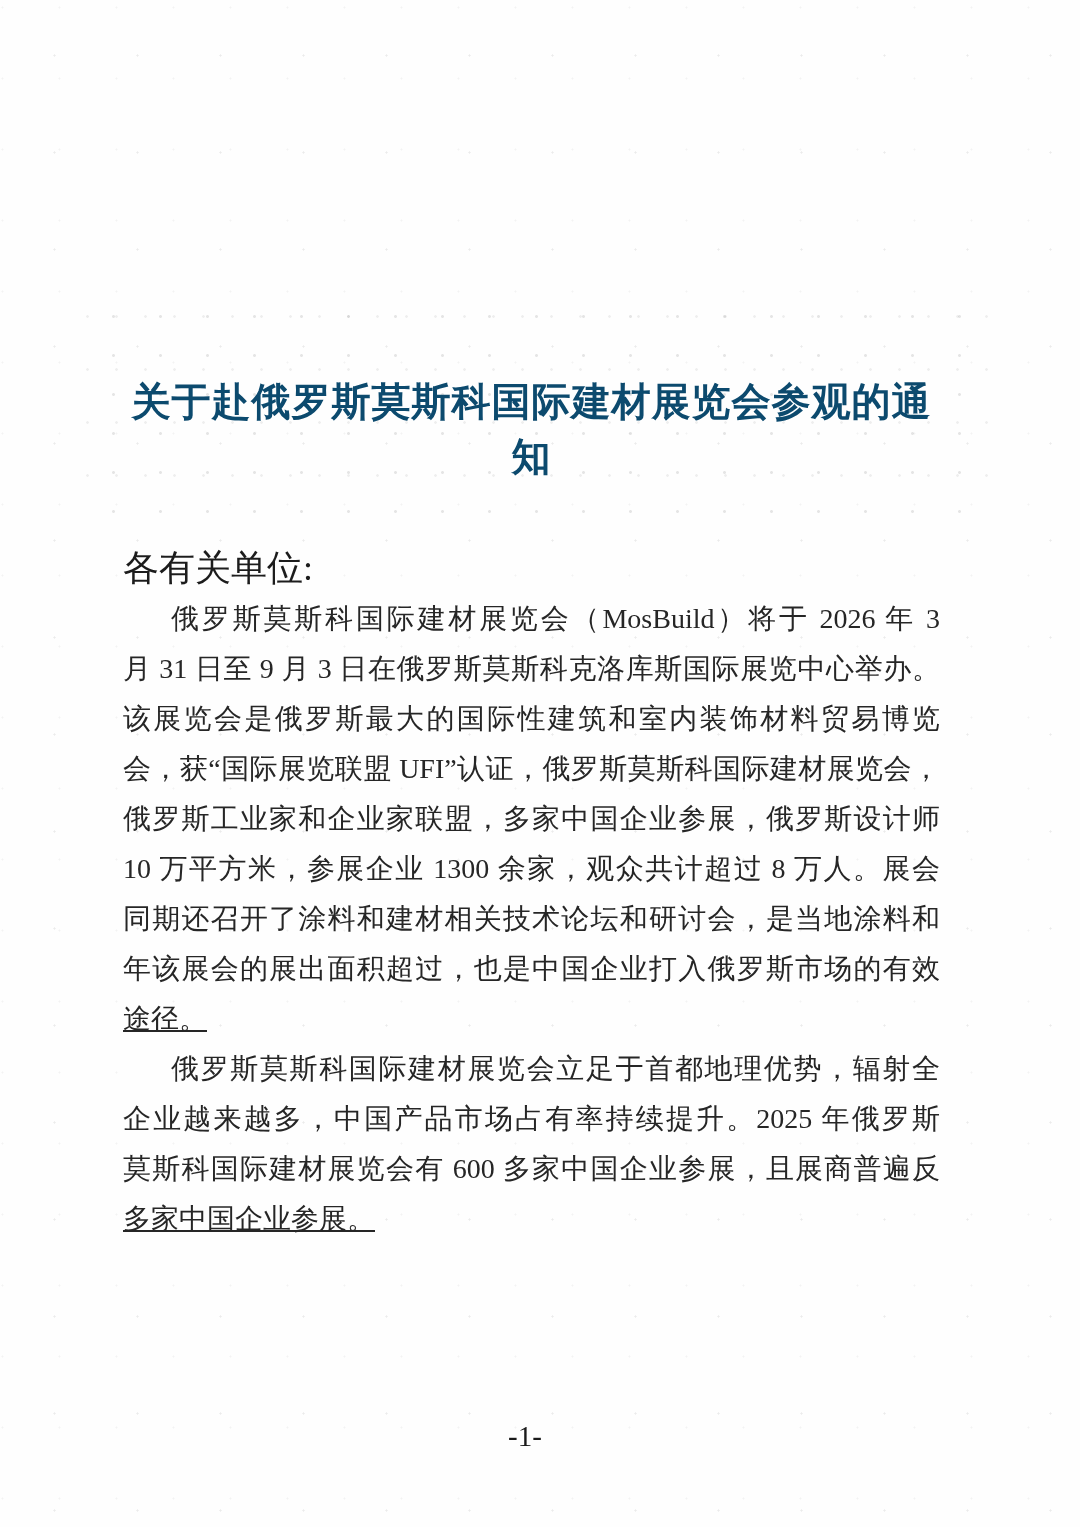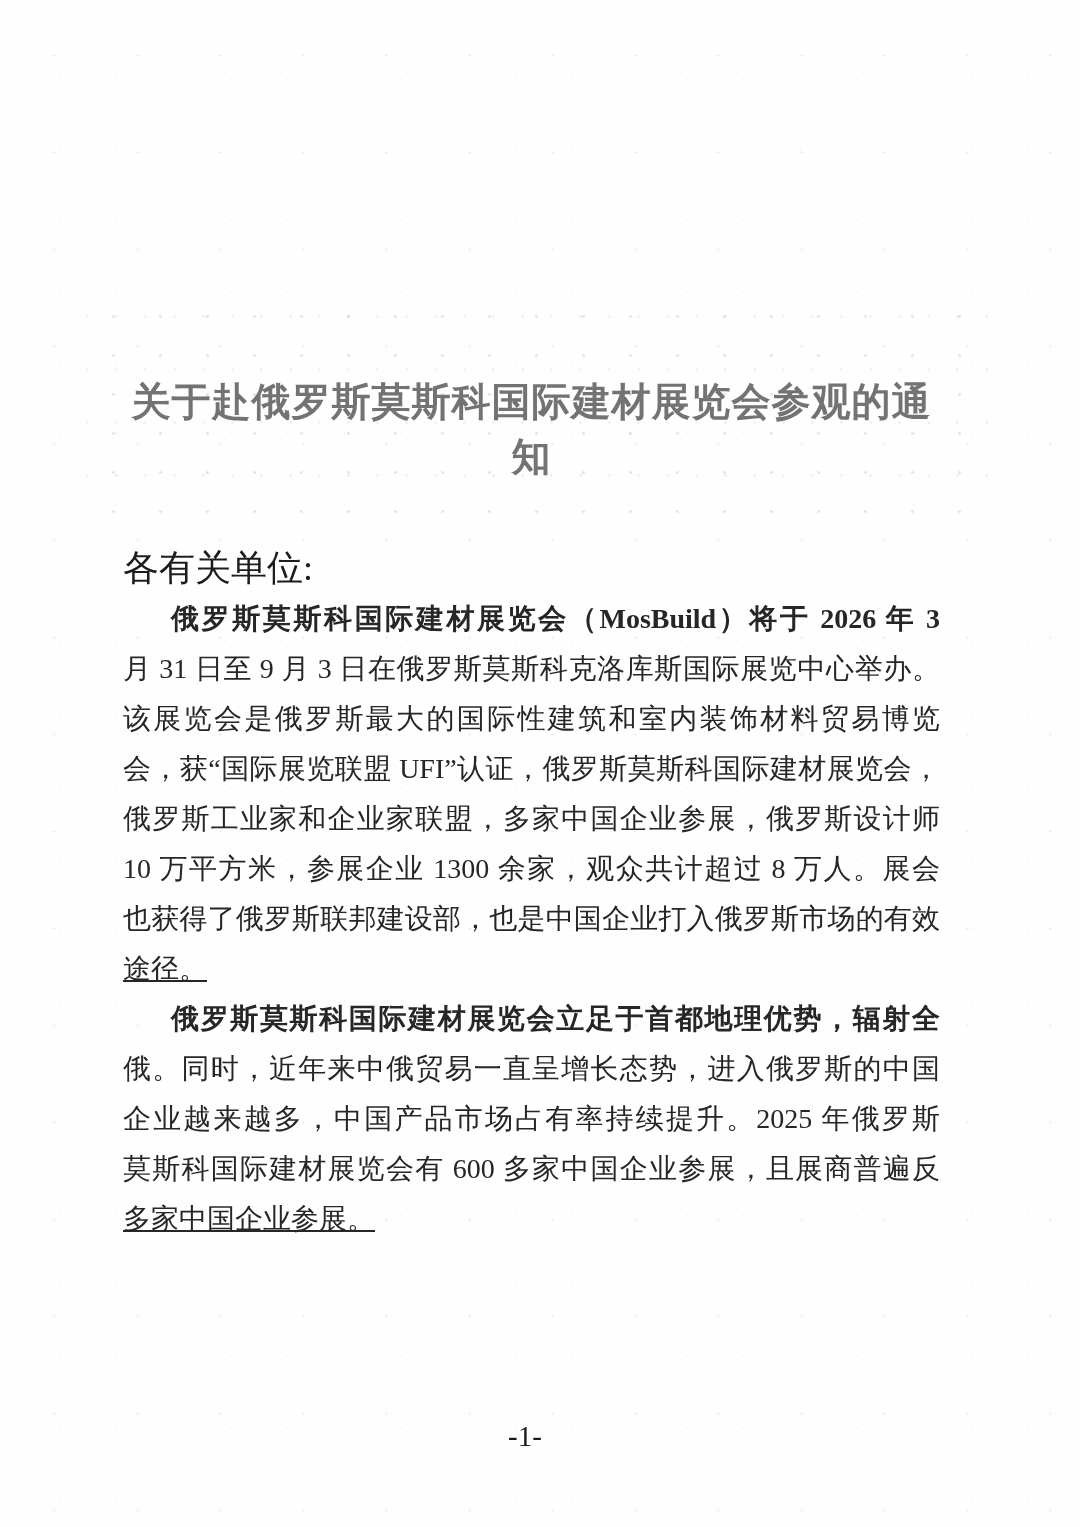--- a/index.html
+++ b/index.html
@@ -44,21 +44,21 @@
     position: absolute;
     left: 123px;
     top: 0;
     width: 817px;
     color: #262626;
   }
   .title {
     padding-top: 374px;
     text-align: center;
     font-weight: bold;
-    color: #737373;
+    color: #0c4a6e;
   }
   .title-line {
     font-size: 39px;
     line-height: 55px;
     height: 55px;
     letter-spacing: 1px;
     overflow: hidden;
   }
   .salutation {
     margin-top: 58px;
@@ -78,21 +78,20 @@
     text-align-last: justify;
     color: #262626;
   }
   .body .line.endline {
     text-align: right;
     text-align-last: left;
     text-decoration: underline;
   }
   .body .line.indent {
     text-indent: 48px;
-    font-weight: bold;
   }
   .page-number {
     position: absolute;
     top: 1420px;
     left: 0;
     width: 1050px;
     text-align: center;
     font-size: 29px;
     color: #1a1a1a;
   }
@@ -113,26 +112,26 @@
     <div class="salutation">各有关单位:</div>
 
     <div class="body">
         <div class="paragraph">
           <div class="line indent">俄罗斯莫斯科国际建材展览会（MosBuild）将于 2026 年 3</div>
           <div class="line">月 31 日至 9 月 3 日在俄罗斯莫斯科克洛库斯国际展览中心举办。</div>
           <div class="line">该展览会是俄罗斯最大的国际性建筑和室内装饰材料贸易博览</div>
           <div class="line">会，获“国际展览联盟 UFI”认证，俄罗斯莫斯科国际建材展览会，</div>
           <div class="line">俄罗斯工业家和企业家联盟，多家中国企业参展，俄罗斯设计师</div>
           <div class="line">10 万平方米，参展企业 1300 余家，观众共计超过 8 万人。展会</div>
-          <div class="line">也获得了俄罗斯联邦建设部，也是中国企业打入俄罗斯市场的有效</div>
+          <div class="line">同期还召开了涂料和建材相关技术论坛和研讨会，是当地涂料和</div>
+          <div class="line">年该展会的展出面积超过，也是中国企业打入俄罗斯市场的有效</div>
           <div class="line endline">途径。</div>
         </div>
         <div class="paragraph">
           <div class="line indent">俄罗斯莫斯科国际建材展览会立足于首都地理优势，辐射全</div>
-          <div class="line">俄。同时，近年来中俄贸易一直呈增长态势，进入俄罗斯的中国</div>
           <div class="line">企业越来越多，中国产品市场占有率持续提升。2025 年俄罗斯</div>
           <div class="line">莫斯科国际建材展览会有 600 多家中国企业参展，且展商普遍反</div>
           <div class="line endline">多家中国企业参展。</div>
         </div>
       </div>
   </div>
 
   <div class="page-number">-1-</div>
 </div>
 

